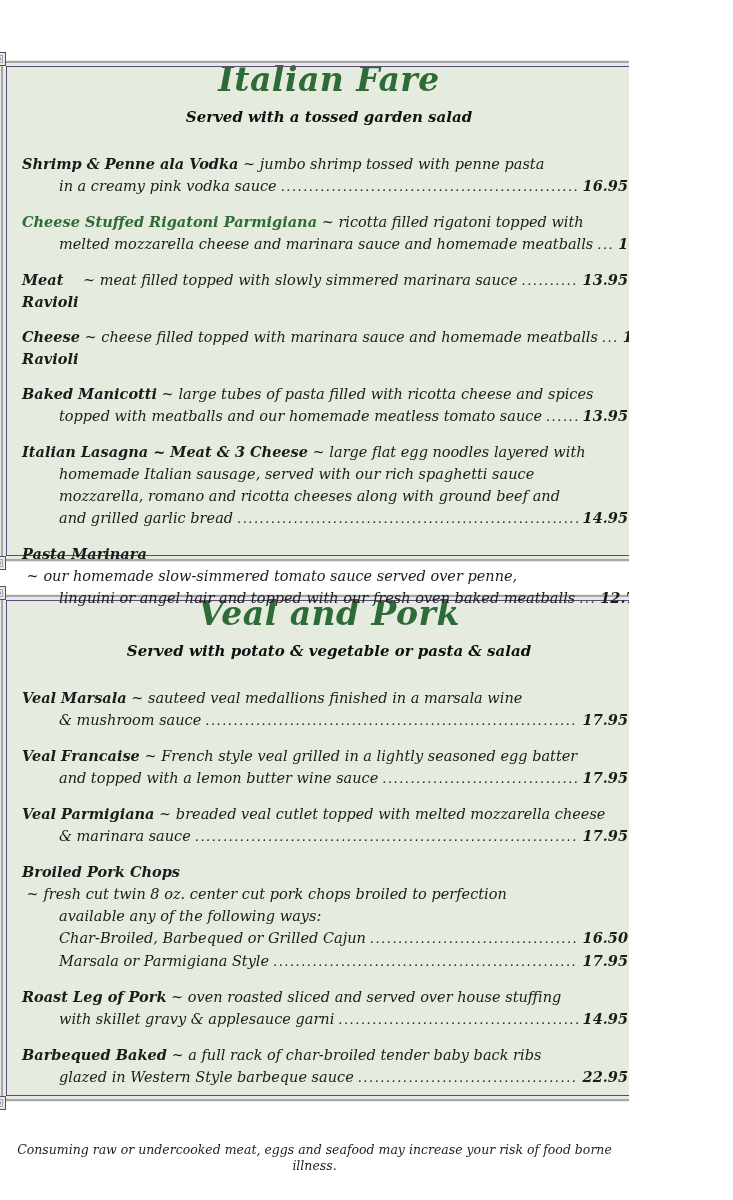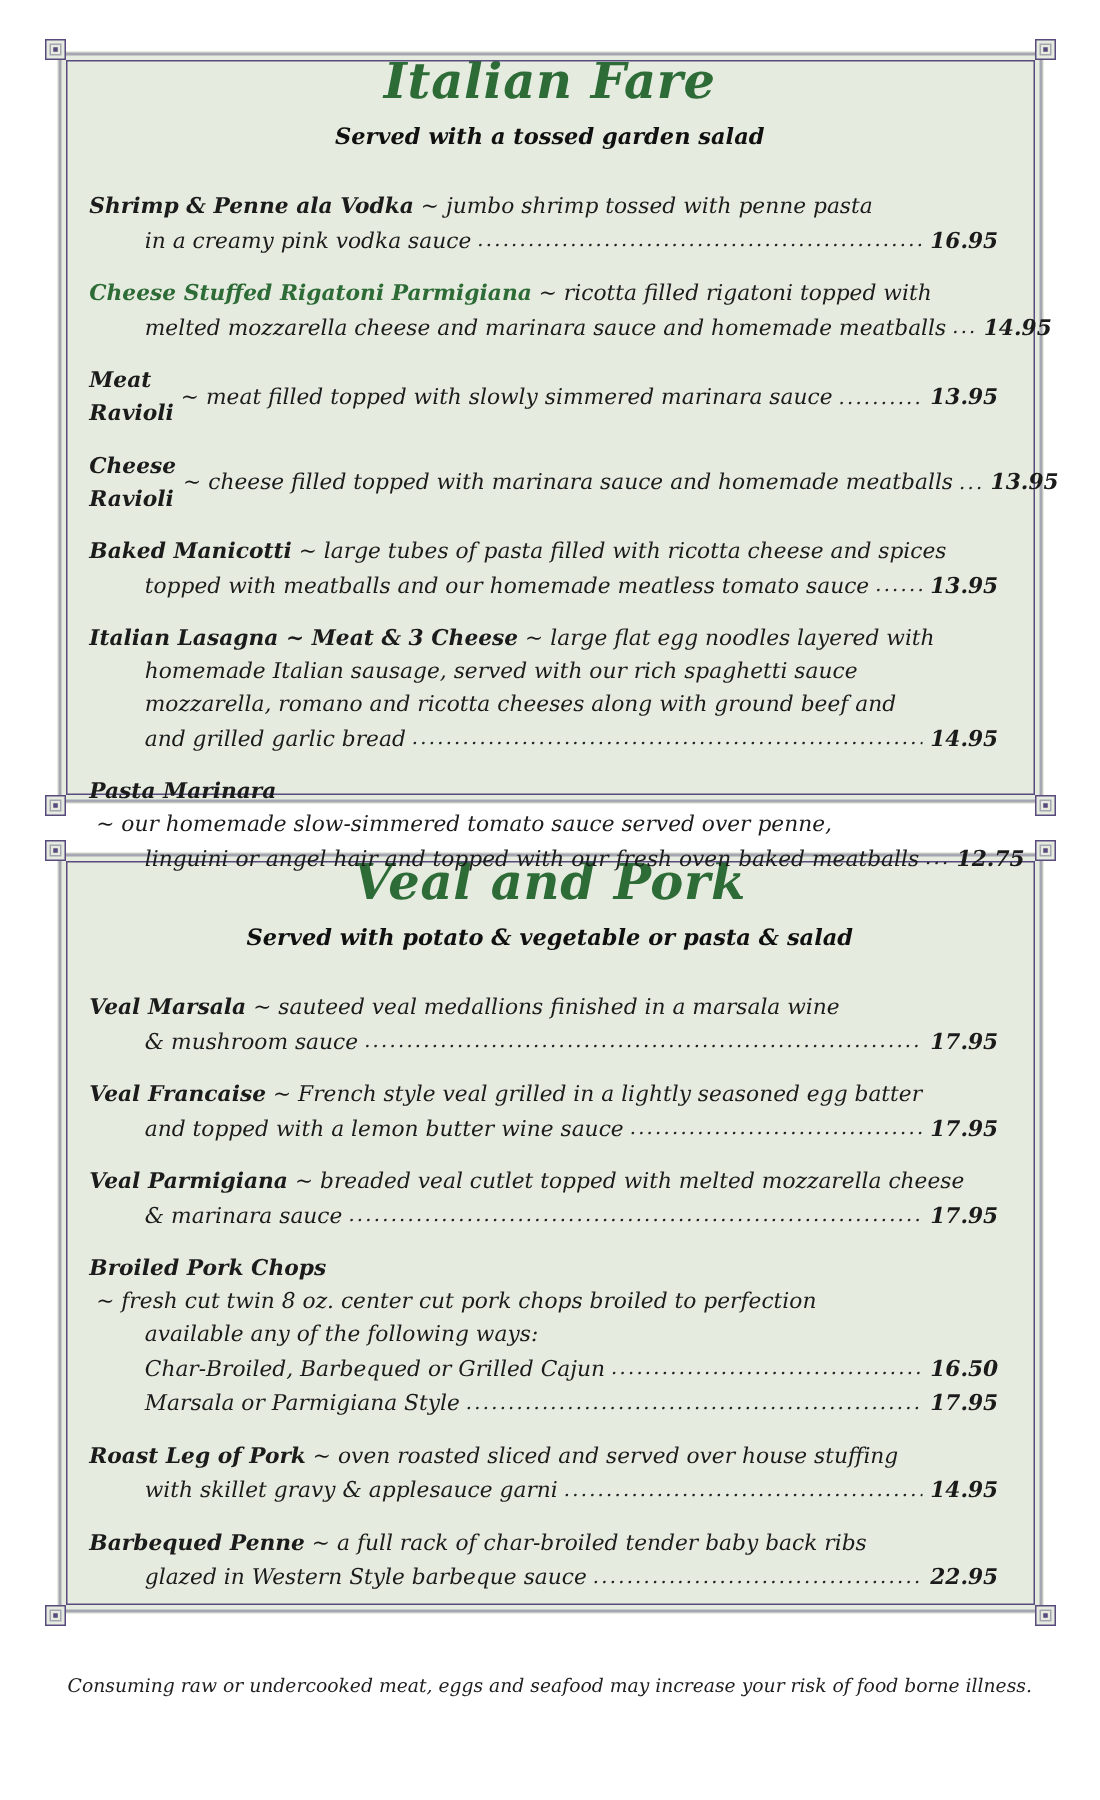--- a/index.html
+++ b/index.html
@@ -8,21 +8,21 @@
     --purple:#584a7c;
     --green:#2d6b37;
     --ink:#1b1b1b;
   }
   *{box-sizing:border-box;}
   html,body{margin:0;padding:0;}
   body{
     width:733px;height:1200px;margin:0 auto;background:#ffffff;
     font-family:"DejaVu Serif", serif;
   }
-  .page{width:733px;height:1200px;padding-top:20px;overflow:hidden;}
+  .page{width:629px;height:1200px;padding-top:46px;overflow:hidden;}
 
   .panel{
     position:relative;
     width:658px;margin:0 auto;
     background:var(--sage);
   }
   .panel-1{height:502px;margin-bottom:32px;}
   .panel-2{height:508px;}
 
   .rule-gray{
@@ -58,21 +58,21 @@
     margin:7px 16px 0;text-align:center;
     font-style:italic;font-weight:bold;font-size:15px;line-height:20px;
     color:#101010;
   }
   .items{margin-top:26px;padding:0 30px 0 22px;position:relative;z-index:1;}
   .item{margin-bottom:13px;}
   .line{
     font-style:italic;font-size:14.5px;line-height:22px;color:var(--ink);
   }
   .line.cont{padding-left:37px;}
-  .pricerow{display:flex;align-items:center;}
+  .pricerow{display:flex;align-items:flex-start;}
   .nm{font-weight:bold;}
   .nm.green{color:var(--green);}
   .sep{white-space:pre;}
   .desc{white-space:nowrap;}
   .dots{
     flex:1 1 auto;min-width:16px;overflow:hidden;white-space:nowrap;
     margin:0 5px 0 4px;color:#222;
   }
   .dots::after{
     content:"....................................................................................................................................................................................";
@@ -213,21 +213,21 @@
         </div>
         <div class="item">
           <div class="line first"><span class="nm">Roast Leg of Pork</span><span class="sep"> ~ </span><span class="desc">oven roasted sliced and served over house stuffing</span></div>
           <div class="line cont pricerow">
             <span class="desc">with skillet gravy &amp; applesauce garni</span>
             <span class="dots"></span>
             <span class="price">14.95</span>
           </div>
         </div>
         <div class="item">
-          <div class="line first"><span class="nm">Barbequed Penne</span><span class="sep"> ~ </span><span class="desc">a full rack of char-broiled tender baby back ribs</span></div>
+          <div class="line first"><span class="nm">Barbequed Baked</span><span class="sep"> ~ </span><span class="desc">a full rack of char-broiled tender baby back ribs</span></div>
           <div class="line cont pricerow">
             <span class="desc">glazed in Western Style barbeque sauce</span>
             <span class="dots"></span>
             <span class="price">22.95</span>
           </div>
         </div>
       </div>
   </section>
 
   <p class="disclaimer">Consuming raw or undercooked meat, eggs and seafood may increase your risk of food borne illness.</p>

